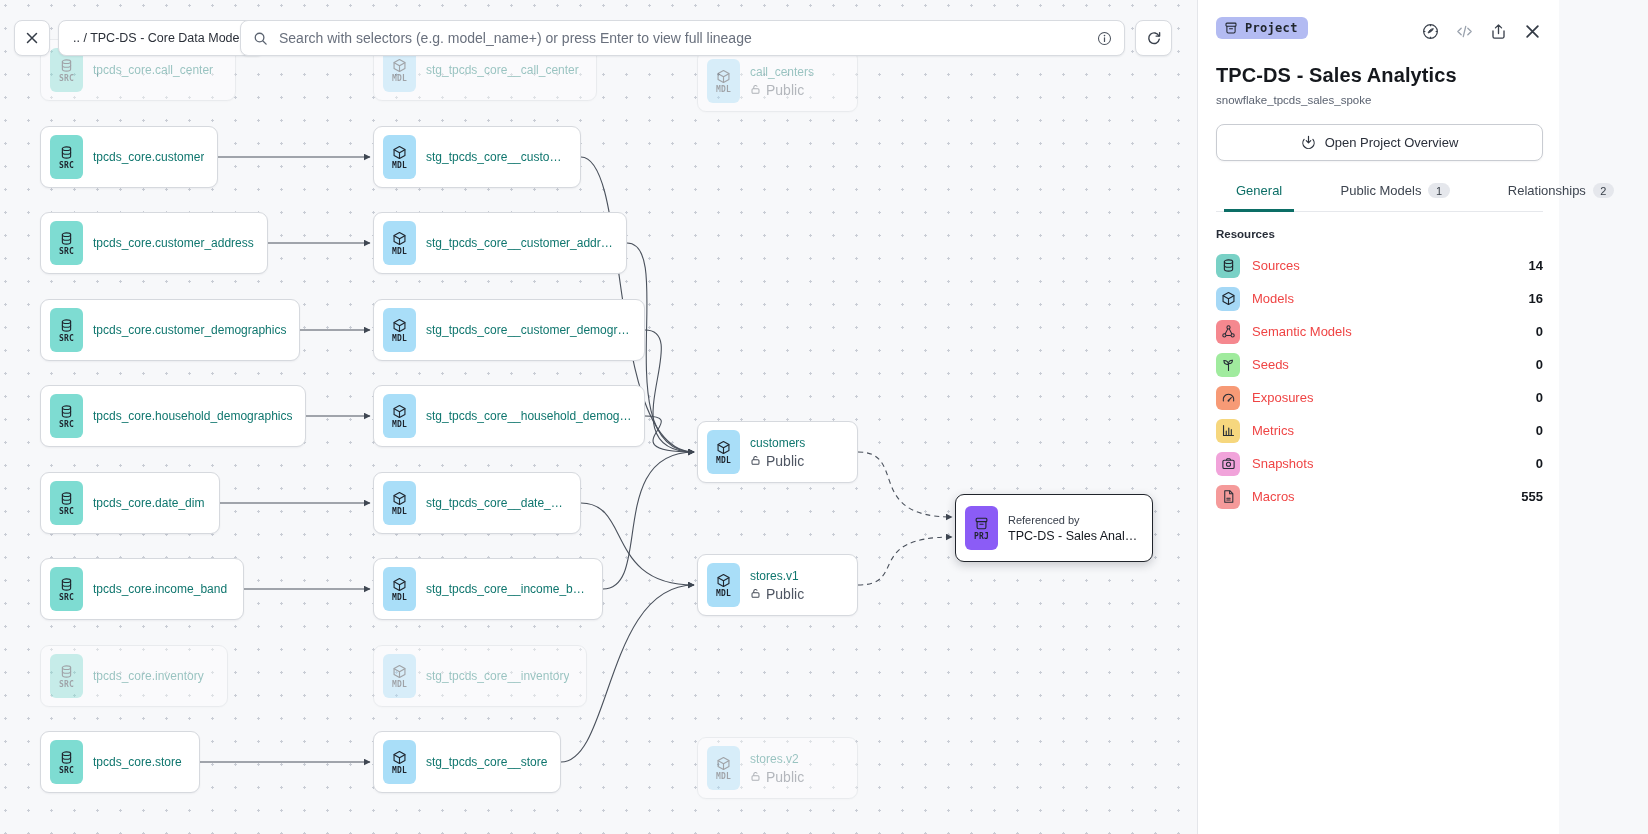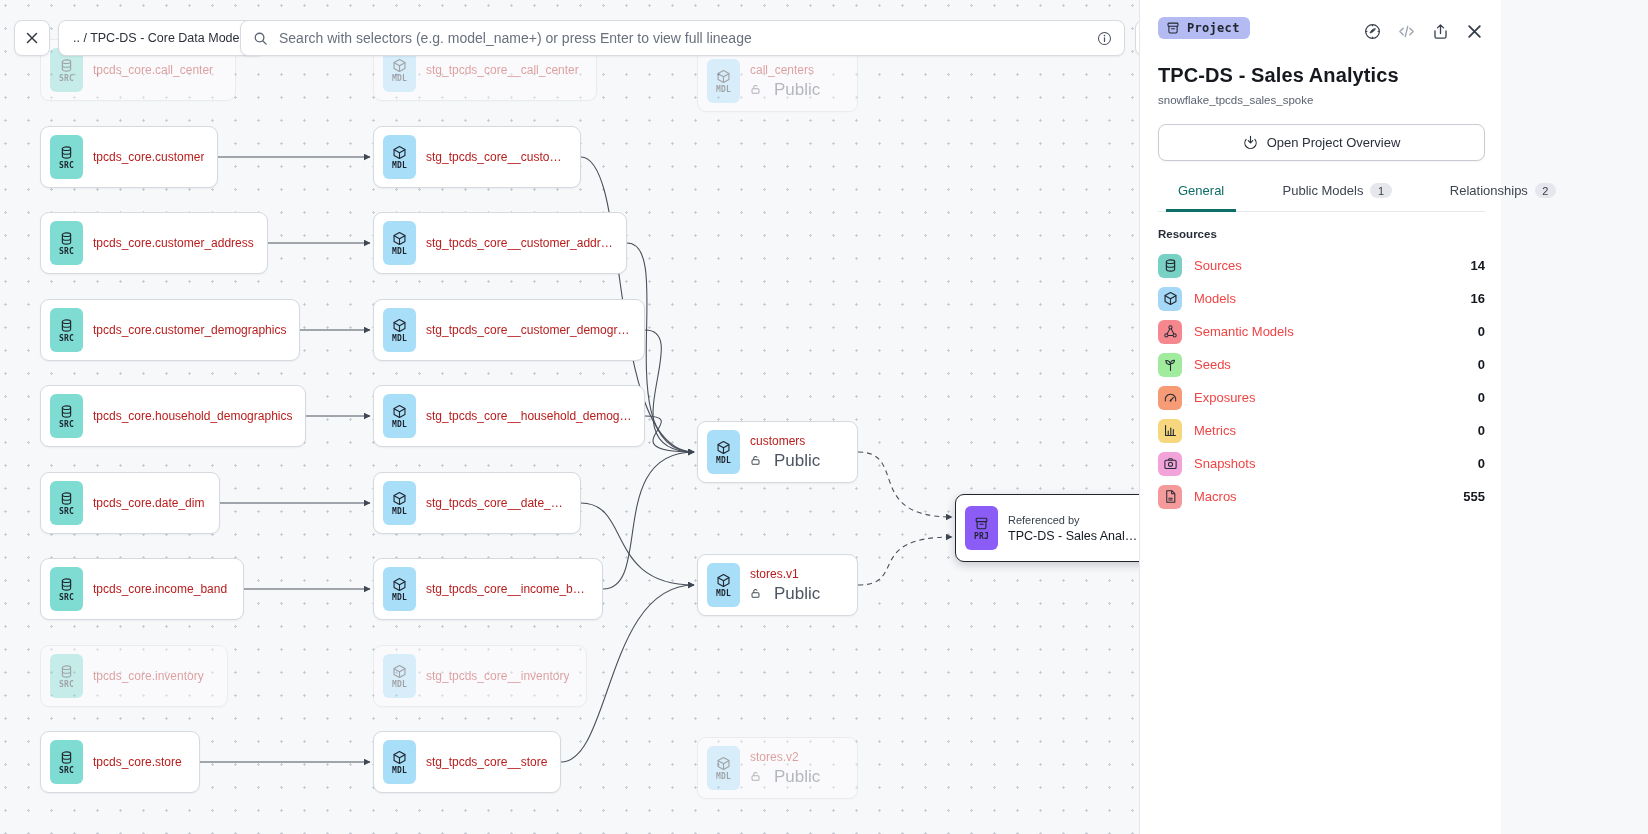--- a/index.html
+++ b/index.html
@@ -22,22 +22,22 @@
     background:#fff;border:1px solid #d6d9de;border-radius:9px;
     box-shadow:0 1px 2px rgba(23,29,41,.05);cursor:pointer;
   }
   .node.faded{opacity:.4;}
   .node.selected{border:1.6px solid #20242b;box-shadow:0 3px 10px rgba(23,29,41,.22);}
   .chip{flex:none;width:33px;height:44px;border-radius:6px;display:flex;flex-direction:column;align-items:center;justify-content:center;gap:1px;}
   .chip svg{width:15px;height:15px;display:block;}
   .chip-tx{font:700 8px "DejaVu Sans Mono",monospace;color:#1e242d;letter-spacing:.2px;}
   .chip-src{background:#7edcd2}.chip-mdl{background:#a9def8}.chip-prj{background:#8b5cf6}
   .ntext{min-width:0;}
-  .nname{font-size:12px;color:#b91c1c;white-space:nowrap;overflow:hidden;text-overflow:ellipsis;}
-  .nsub{font-size:17px;color:#4e5562;display:flex;align-items:center;gap:13px;margin-top:3px;}
+  .nname{font-size:12px;color:#0f766e;white-space:nowrap;overflow:hidden;text-overflow:ellipsis;}
+  .nsub{font-size:14px;color:#4e5562;display:flex;align-items:center;gap:5px;margin-top:3px;}
   .nsub svg{width:11px;height:11px;display:block;}
   .npre{font-size:11px;color:#39404c;margin-bottom:3px;white-space:nowrap;}
   .kind-prj .nname{font-size:12.5px;color:#14181f;}
   
   .toolbar{position:absolute;left:0;top:0;width:1197px;height:0;z-index:5;}
   .tbtn,.tchip,.tsearch{
     position:absolute;top:20px;height:36px;box-sizing:border-box;background:#fff;
     border:1px solid #d8dbe0;border-radius:8px;box-shadow:0 1px 2px rgba(16,24,40,.07);
     display:flex;align-items:center;
   }
@@ -45,21 +45,21 @@
   .tbtn svg{width:16px;height:16px;display:block;}
   #btn-close-lineage{left:14px;width:36px;}
   .tchip{left:58px;padding:0 14px;font-size:12.5px;color:#2a2f38;white-space:nowrap;cursor:pointer;}
   .tsearch{left:240px;width:885px;padding:0 12px;gap:9px;cursor:text;}
   .tsearch input{flex:1;border:none;outline:none;font-family:inherit;font-size:14px;color:#2a2f38;background:transparent;}
   .tsearch input::placeholder{color:#69707d;}
   .tsearch svg{width:15px;height:15px;flex:none;display:block;}
   #btn-refresh{left:1135px;width:37px;}
   
   .panel{
-    position:absolute;left:1139px;top:0;width:362px;height:834px;z-index:10;
+    position:absolute;left:1197px;top:0;width:362px;height:834px;z-index:10;
     background:#fff;border-left:1px solid #e4e6ea;box-sizing:border-box;
     padding:0 16px 0 18px;
   }
   .panel-icons{position:absolute;top:20px;right:16px;display:flex;gap:12px;}
   .picon{width:22px;height:22px;display:grid;place-items:center;cursor:pointer;}
   .picon svg{width:19px;height:19px;display:block;}
   .pbadge{
     display:inline-flex;align-items:center;gap:7px;margin-top:17px;
     background:#b3bbf2;border-radius:6px;padding:4px 10px 4px 8px;
     font:600 12px "DejaVu Sans Mono",monospace;color:#21262e;letter-spacing:.3px;

